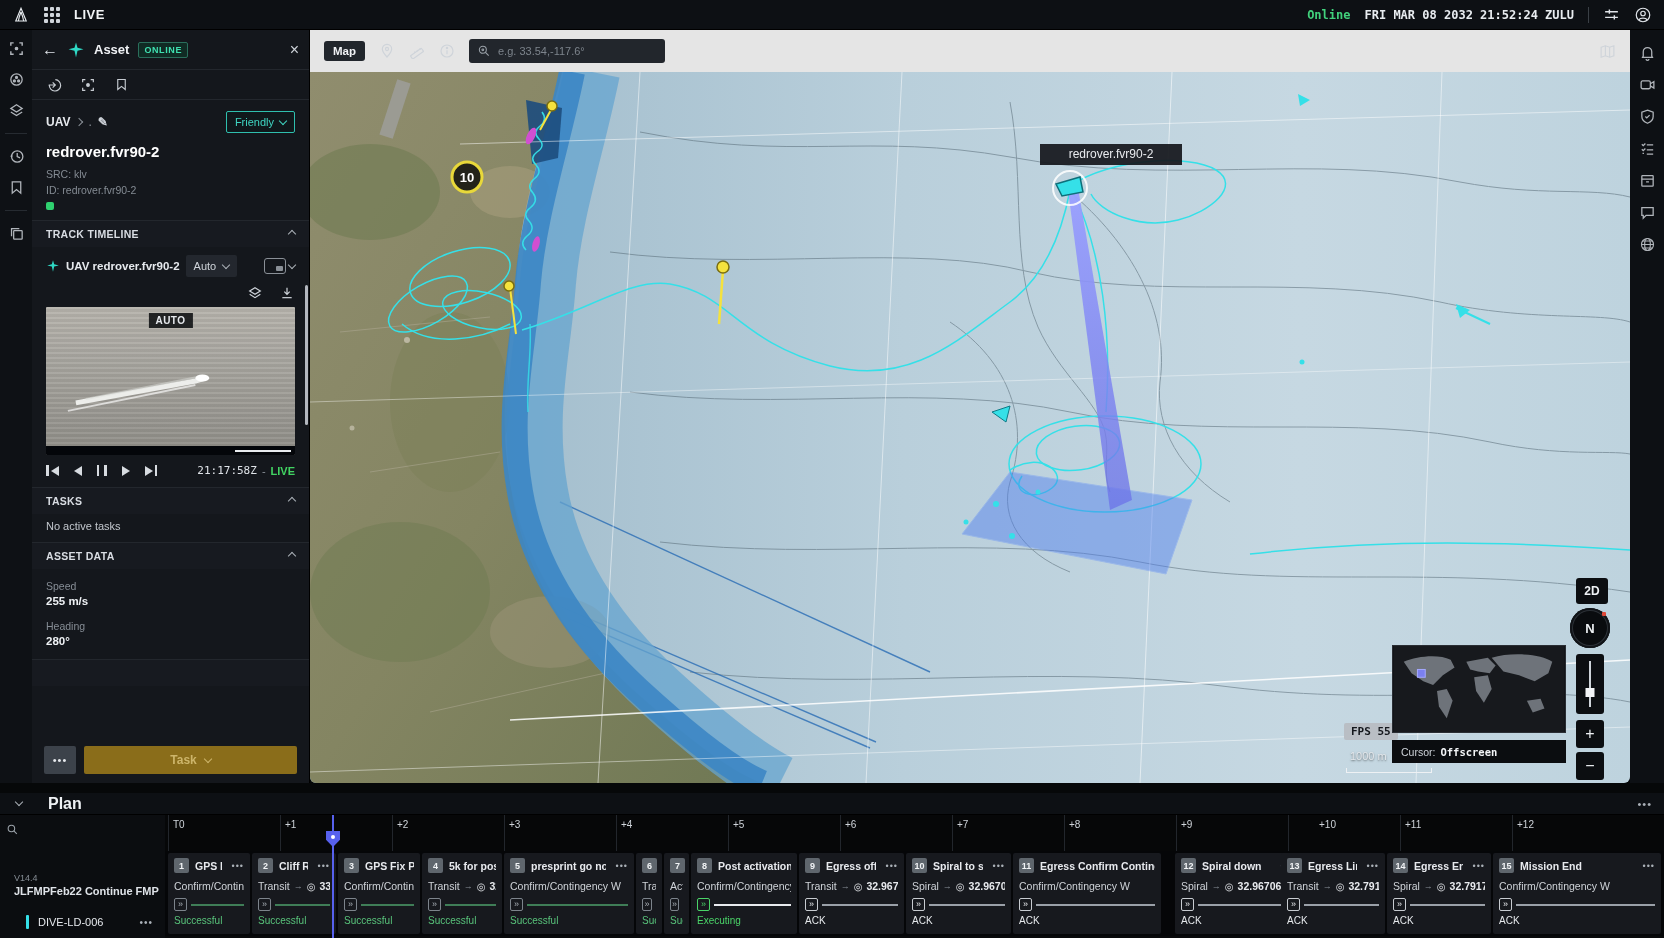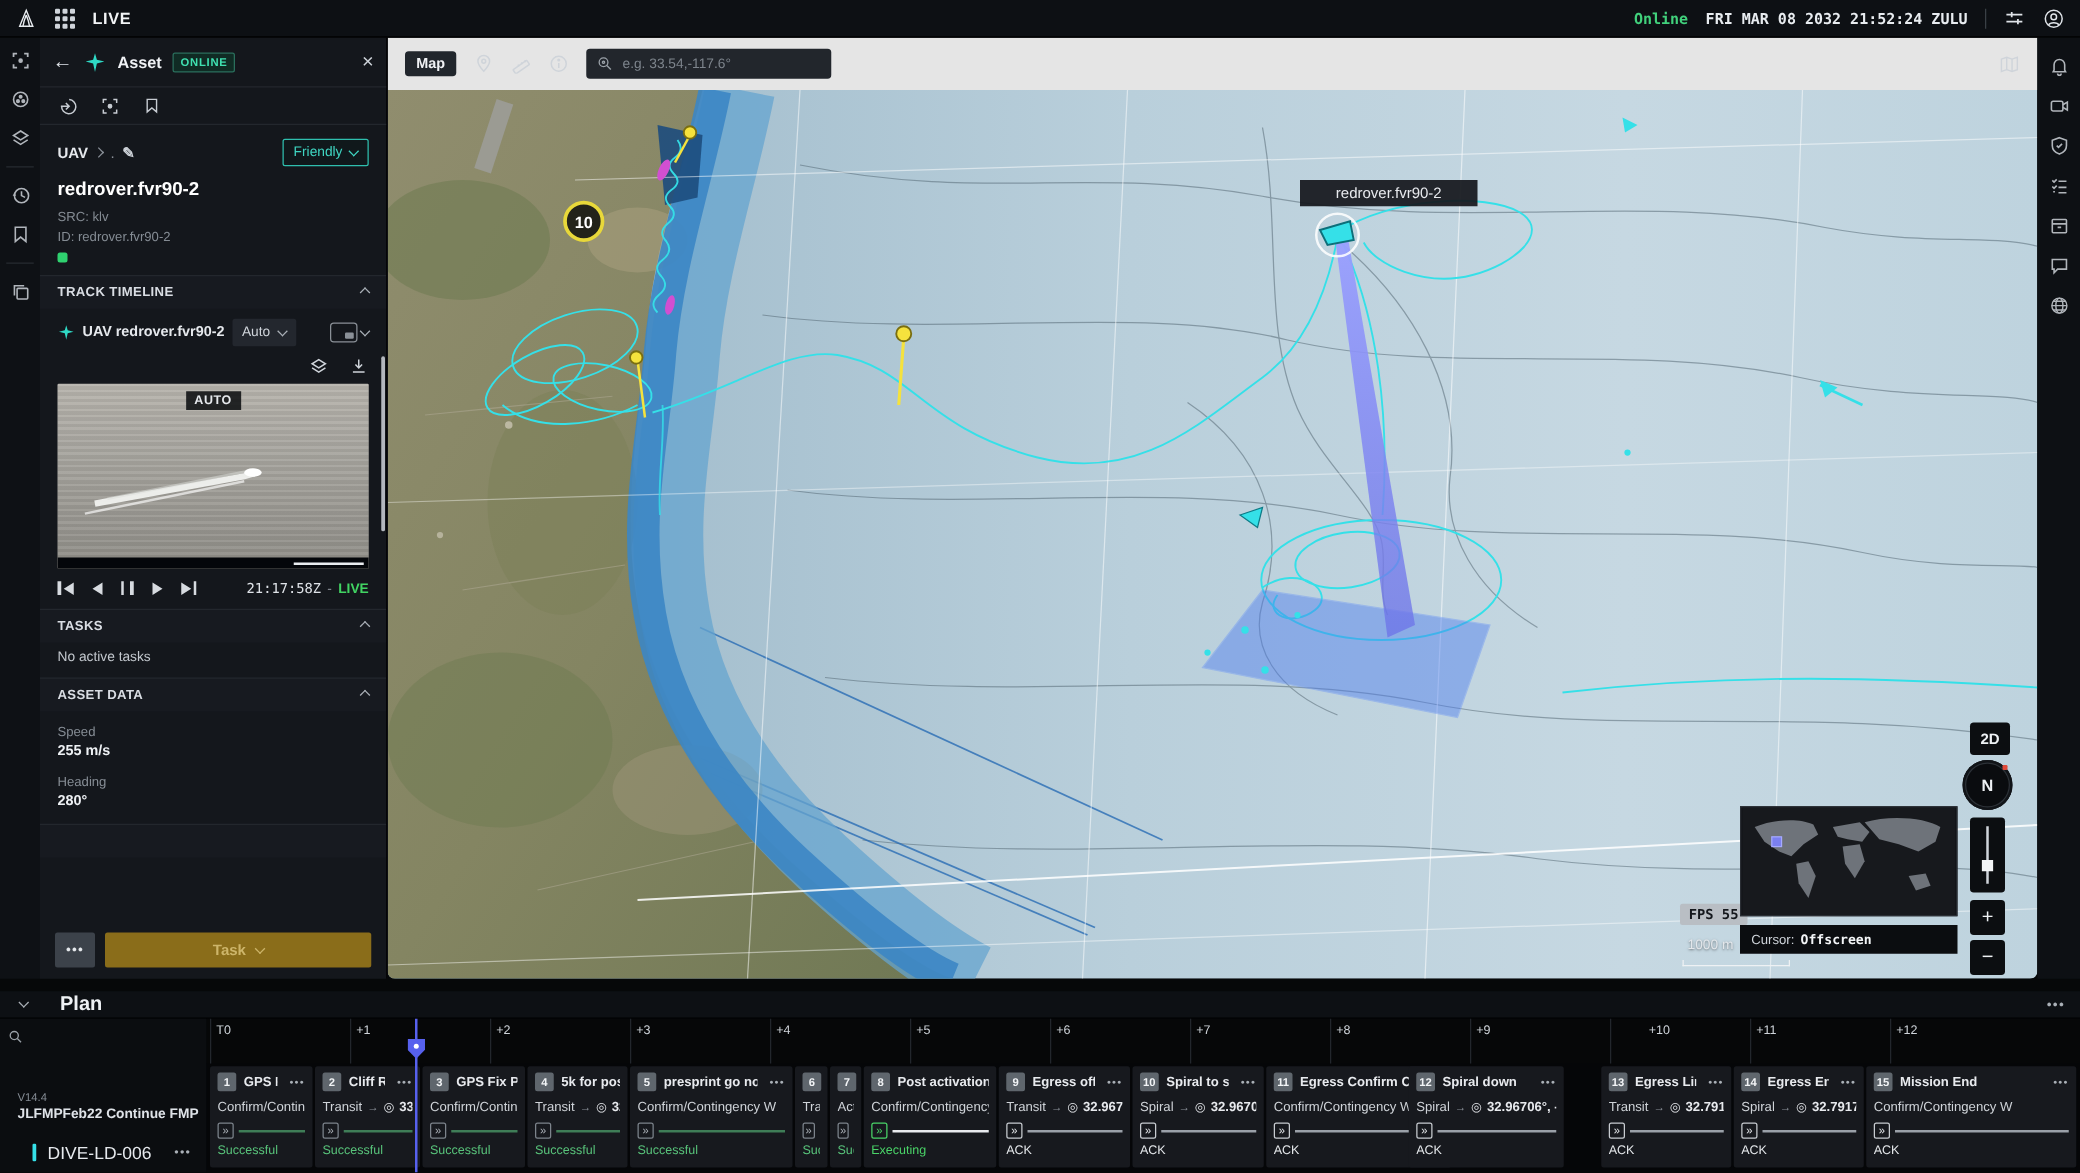--- a/index.html
+++ b/index.html
@@ -150,21 +150,21 @@
   .plan-menu { margin-left:auto; color:#aab0b7; font-size:11px; letter-spacing:1px; cursor:pointer; }
   .plan-body { position:relative; height:123px; }
   .plan-left { position:absolute; left:0; top:0; width:165px; height:100%; background:#0b0d10; z-index:3; }
   .plan-search { position:absolute; left:6px; top:8px; }
   .plan-version { position:absolute; left:14px; top:58px; font-size:9px; color:#858c94; }
   .plan-mission { position:absolute; left:14px; top:70px; right:6px; font-size:11px; font-weight:bold;
     color:#dfe3e8; white-space:nowrap; overflow:hidden; }
   .vehicle-row { position:absolute; left:0; top:94px; right:0; height:26px; display:flex;
     align-items:center; padding-left:26px; gap:9px; cursor:pointer; }
   .vehicle-bar { width:3px; height:14px; background:#35e0e8; border-radius:1px; }
-  .vehicle-name { font-size:14px; color:#e6e9ed; }
+  .vehicle-name { font-size:11px; color:#e6e9ed; }
   .vehicle-menu { margin-left:auto; margin-right:12px; color:#aab0b7; font-size:10px; letter-spacing:1px; cursor:pointer; }
   .timeline { position:absolute; left:165px; top:0; right:0; height:100%; }
   .ruler { position:absolute; left:0; top:0; right:0; height:36px; background:#060708; }
   .tick { position:absolute; top:4px; font-size:10px; color:#cfd4da; }
   .tick-line { position:absolute; top:0; width:1px; height:36px; background:#22262c; }
   .cards { position:absolute; left:0; top:36px; right:0; bottom:2px; background:#050608; }
   .tcard { position:absolute; top:2px; bottom:2px; background:#17191e; border-radius:2px;
     padding:5px 6px 4px; overflow:hidden; cursor:pointer; }
   .tc-top { display:flex; align-items:center; gap:6px; white-space:nowrap; }
   .tc-num { min-width:15px; height:15px; background:#5f666d; color:#f2f4f6; font-size:9px;
@@ -908,21 +908,21 @@
               </div>
               <div class="tc-action">
                 <span>Confirm/Contingency W</span>
               </div>
               <div class="tc-prog">
                 <span class="tc-ff">»</span>
                 <span class="tc-line"></span>
               </div>
               <div class="tc-status">ACK</div>
             </div>
-            <div class="tcard ack" style="left: 962px; width: 124px;">
+            <div class="tcard ack" style="left: 1010px; width: 124px;">
               <div class="tc-top">
                 <span class="tc-num">12</span>
                 <span class="tc-title">Spiral down</span>
                 <span class="tc-menu">•••</span>
               </div>
               <div class="tc-action">
                 <span>Spiral</span>
                 <span class="tc-goto">→</span>
                 <span class="tc-target">◎</span>
                 <span class="tc-coord">32.96706°, -1</span>

